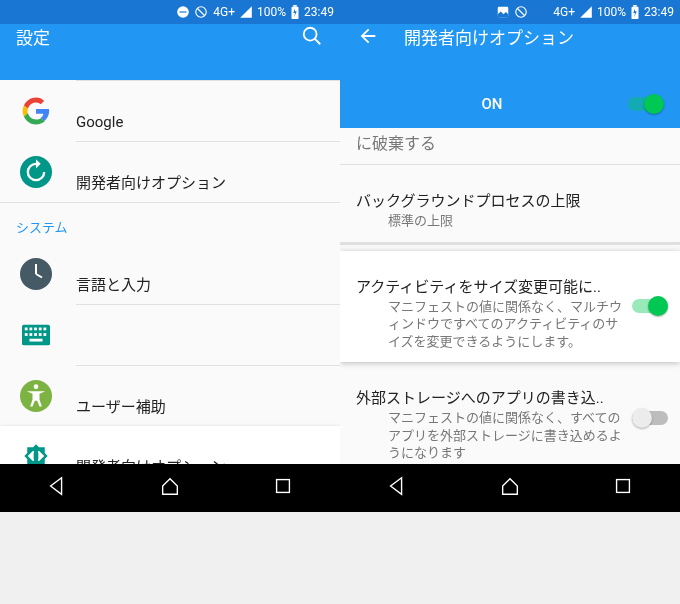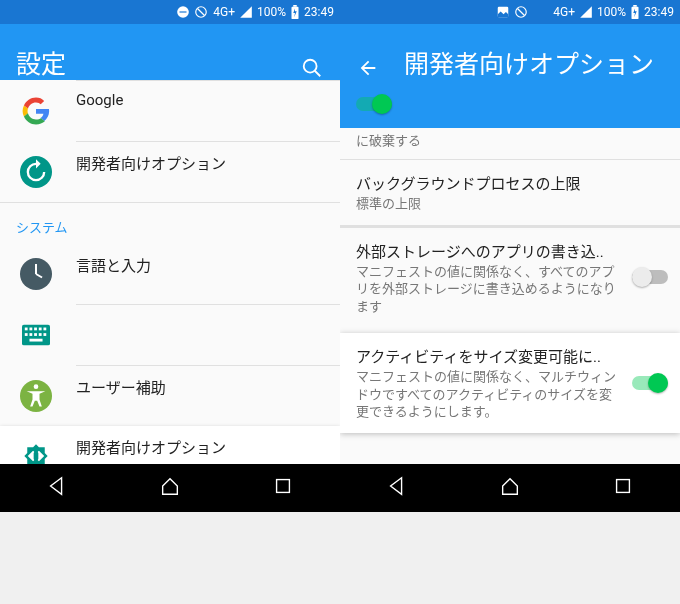--- a/index.html
+++ b/index.html
@@ -1,47 +1,47 @@
 <!DOCTYPE html>
 <html><head>
 <meta charset="utf-8">
 <style>
   * { box-sizing: border-box; margin: 0; padding: 0; }
   body { font-family: Roboto, "Noto Sans CJK JP", sans-serif; background: #f0f0f0; width: 680px; height: 604px; display: flex; }
   .phone { width: 340px; height: 512px; background: #f9a8d4; display: flex; flex-direction: column; overflow: hidden; position: relative; }
   .statusbar { height: 24px; background: #1976D2; color: #fff; display: flex; align-items: center; justify-content: flex-end; padding: 0 6px; font-size: 12px; gap: 4px; }
   .statusbar .sb-left { flex: 1; display: flex; gap: 4px; padding-left: 170px; }
   .sb-icon { display: inline-flex; align-items: center; }
-  .appbar { height: 56px; background: #2196F3; color: #fff; display: flex; align-items: flex-end; padding: 0 16px; font-size: 25px; }
+  .appbar { height: 56px; background: #2196F3; color: #fff; display: flex; align-items: flex-start; padding: 0 16px; font-size: 17px; }
   .appbar-title { flex: 1; }
   .appbar-icon { width: 24px; height: 24px; display: flex; align-items: center; justify-content: center; }
   .appbar-back { margin-right: 24px; }
   .on-bar { height: 48px; background: #2196F3; color: #fff; display: flex; align-items: center; padding: 0 16px; font-size: 15px; }
   .on-bar-label { flex: 1; text-align: center; font-weight: 500; }
   .on-bar .switch.on .knob { background: #00C853; }
   .content { flex: 1; overflow: hidden; background: #fafafa; }
   .section-header { padding: 14px 16px 8px; font-size: 13px; color: #2196F3; }
-  .list-item { display: flex; align-items: flex-start; min-height: 56px; padding: 10px 16px 10px 16px; border-bottom: 0; position: relative; }
+  .list-item { display: flex; align-items: flex-end; min-height: 56px; padding: 10px 16px 10px 16px; border-bottom: 0; position: relative; }
   .left-icon { width: 40px; height: 40px; display: flex; align-items: center; justify-content: center; margin-right: 20px; flex-shrink: 0; }
   .left-icon svg, .left-icon .gicon { width: 28px; height: 28px; }
   .circle { width: 32px; height: 32px; border-radius: 50%; display: flex; align-items: center; justify-content: center; }
   .item-text { flex: 1; font-size: 15px; color: #222; }
   .divider { height: 1px; background: #e0e0e0; margin-left: 76px; }
   .highlight { background: #fff; box-shadow: 0 1px 4px rgba(0,0,0,0.2); position: relative; z-index: 2; }
   .setting-item { padding: 12px 16px; position: relative; }
-  .setting-title { font-size: 15px; color: #222; margin-bottom: 2px; }
-  .setting-sub { font-size: 13px; color: #777; line-height: 1.35; padding-right: 40px; }
+  .setting-title { font-size: 15px; color: #222; margin-bottom: 2px; margin-top: 12px; }
+  .setting-sub { font-size: 13px; color: #777; line-height: 1.35; padding-right: 40px; margin-left: 32px; }
   .setting-item .switch { position: absolute; right: 12px; top: 50%; transform: translateY(-50%); }
   .switch { width: 36px; height: 20px; position: relative; }
   .switch .track { position: absolute; top: 3px; left: 0; right: 0; height: 14px; background: #bdbdbd; border-radius: 7px; }
   .switch .knob { position: absolute; top: 0; width: 20px; height: 20px; border-radius: 50%; background: #ececec; box-shadow: 0 1px 2px rgba(0,0,0,0.3); left: 0; }
   .switch.on .track { background: rgba(0,200,83,0.4); }
   .switch.on .knob { background: #00C853; left: 16px; }
   .divider-full { height: 1px; background: #e0e0e0; }
-  .partial-top { padding: 2px 16px 10px; font-size: 13px; color: #777; }
+  .partial-top { padding: 2px 16px 10px; font-size: 16px; color: #777; }
   .navbar { height: 48px; background: #000; display: flex; align-items: center; justify-content: space-around; }
   .nav-icon { width: 22px; height: 22px; }
   .right-content { background: #fafafa; }
   .highlight2 { background: #fff; box-shadow: 0 1px 6px rgba(0,0,0,0.25); margin-top: 6px; }
   .setting-item.short { padding: 14px 16px; }
   .clock-face { position: relative; width: 32px; height: 32px; border-radius: 50%; background: #455A64; }
   .clock-face::before { content:''; position:absolute; left:50%; top:50%; width:2px; height:10px; background:#fff; transform-origin: bottom; transform: translate(-50%,-100%) rotate(0deg);}
   .clock-face::after { content:''; position:absolute; left:50%; top:50%; width:2px; height:7px; background:#fff; transform-origin: bottom; transform: translate(-50%,-100%) rotate(120deg);}
 </style>
 </head>
@@ -220,57 +220,58 @@
   <div class="appbar">
     <span class="appbar-icon appbar-back">
         <svg viewBox="0 0 24 24" width="22" height="22" fill="#fff">
           <path d="M20 11 H7.8 l5.6 -5.6 L12 4 L4 12 l8 8 l1.4 -1.4 L7.8 13 H20 z"></path>
         </svg>
       </span>
     <span class="appbar-title">開発者向けオプション</span>
   </div>
 
   <div class="on-bar">
+    <span class="on-bar-label">ON</span>
     <div class="switch on">
         <div class="track"></div>
         <div class="knob"></div>
       </div>
   </div>
 
   <div class="content right-content">
     <div class="partial-top">に破棄する</div>
     <div class="divider-full"></div>
 
     <div class="setting-item">
       <div class="setting-title">バックグラウンドプロセスの上限</div>
       <div class="setting-sub">標準の上限</div>
     </div>
     <div class="divider-full"></div>
 
     <div class="divider-full"></div>
 
     <div class="divider-full"></div>
+
+    <div class="setting-item highlight2">
+      <div class="setting-title">アクティビティをサイズ変更可能に..</div>
+      <div class="setting-sub">マニフェストの値に関係なく、マルチウィンドウですべてのアクティビティのサイズを変更できるようにします。</div>
+      <div class="switch on">
+          <div class="track"></div>
+          <div class="knob"></div>
+        </div>
+    </div>
 
     <div class="setting-item">
       <div class="setting-title">外部ストレージへのアプリの書き込..</div>
       <div class="setting-sub">マニフェストの値に関係なく、すべてのアプリを外部ストレージに書き込めるようになります</div>
       <div class="switch">
           <div class="track"></div>
           <div class="knob"></div>
         </div>
     </div>
-
-    <div class="setting-item highlight2">
-      <div class="setting-title">アクティビティをサイズ変更可能に..</div>
-      <div class="setting-sub">マニフェストの値に関係なく、マルチウィンドウですべてのアクティビティのサイズを変更できるようにします。</div>
-      <div class="switch on">
-          <div class="track"></div>
-          <div class="knob"></div>
-        </div>
-    </div>
   </div>
 
   <div class="navbar">
     <span><svg class="nav-icon" viewBox="0 0 24 24" fill="none" stroke="#fff" stroke-width="1.5">
           <path d="M17 3 L5 12 L17 21 Z"></path>
         </svg></span>
     <span><svg class="nav-icon" viewBox="0 0 24 24" fill="none" stroke="#fff" stroke-width="1.5">
           <path d="M4 12 L12 4 L20 12 L20 21 L4 21 Z"></path>
         </svg></span>
     <span><svg class="nav-icon" viewBox="0 0 24 24" fill="none" stroke="#fff" stroke-width="1.5">

